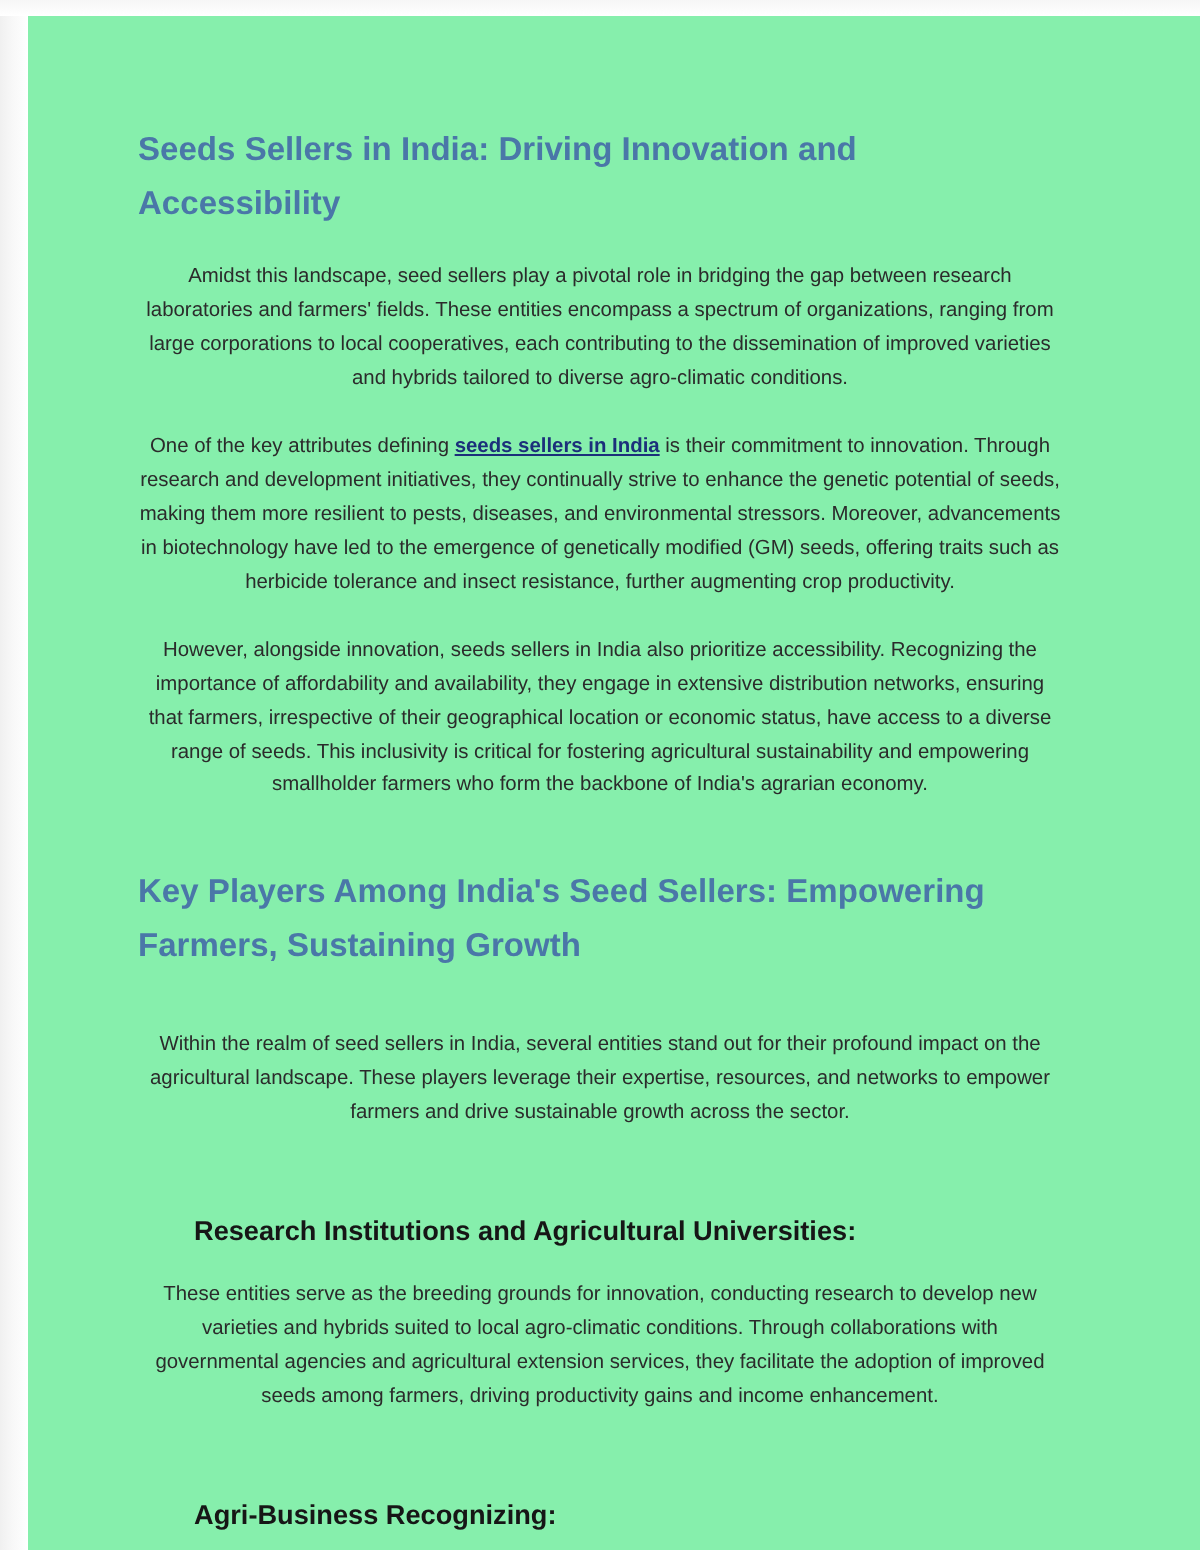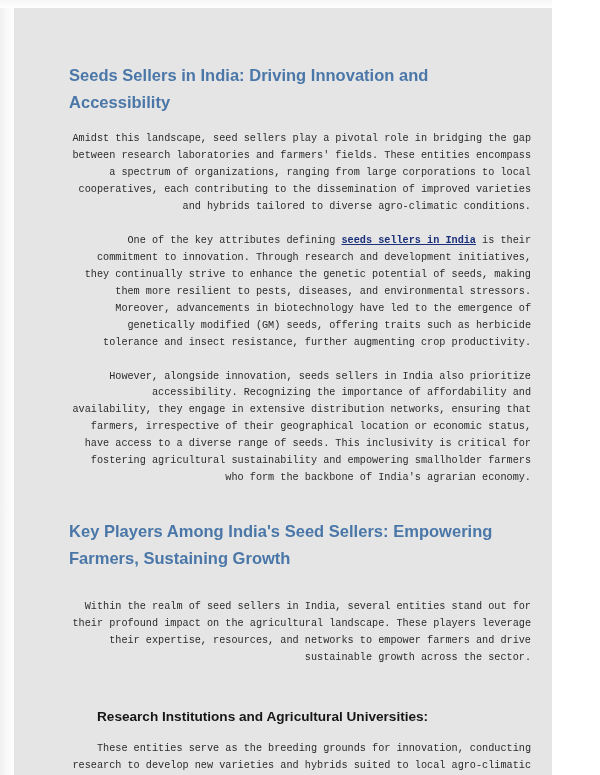--- a/index.html
+++ b/index.html
@@ -9,23 +9,23 @@
   body {
     width: 600px;
     height: 775px;
     background: #ffffff;
     font-family: "Liberation Sans", sans-serif;
     overflow: hidden;
   }
 
   .page {
     position: relative;
-    width: 552px;
+    width: 600px;
     height: 775px;
-    background: #e5e5e5;
+    background: #86efac;
     box-sizing: border-box;
     overflow: hidden;
   }
 
   
   .page-edge-left {
     position: absolute;
     left: 0;
     top: 0;
     width: 14px;
@@ -71,22 +71,21 @@
     line-height: 1.5;
     margin: 16px 0 14px 0;
     padding-left: 28px;
   }
 
   p.body-text {
     color: #2b2b2b;
     font-size: 10.2px;
     line-height: 1.66;
     margin: 0 0 17px 0;
-    text-align: right;
-    font-family: Liberation Mono, monospace;
+    text-align: center;
   }
 
   p.body-text:last-child {
     margin-bottom: 0;
   }
 
   a.inline-link {
     color: #1b2f7a;
     font-weight: bold;
     text-decoration: underline;

